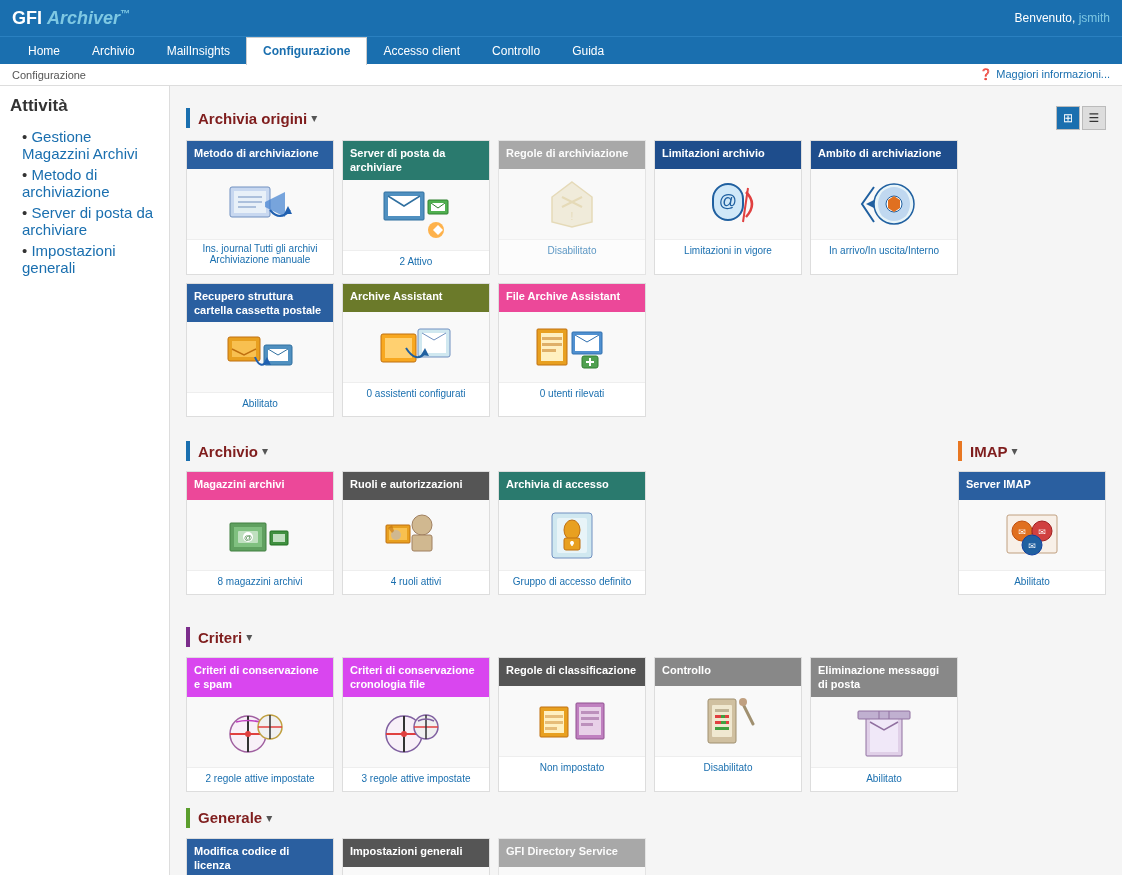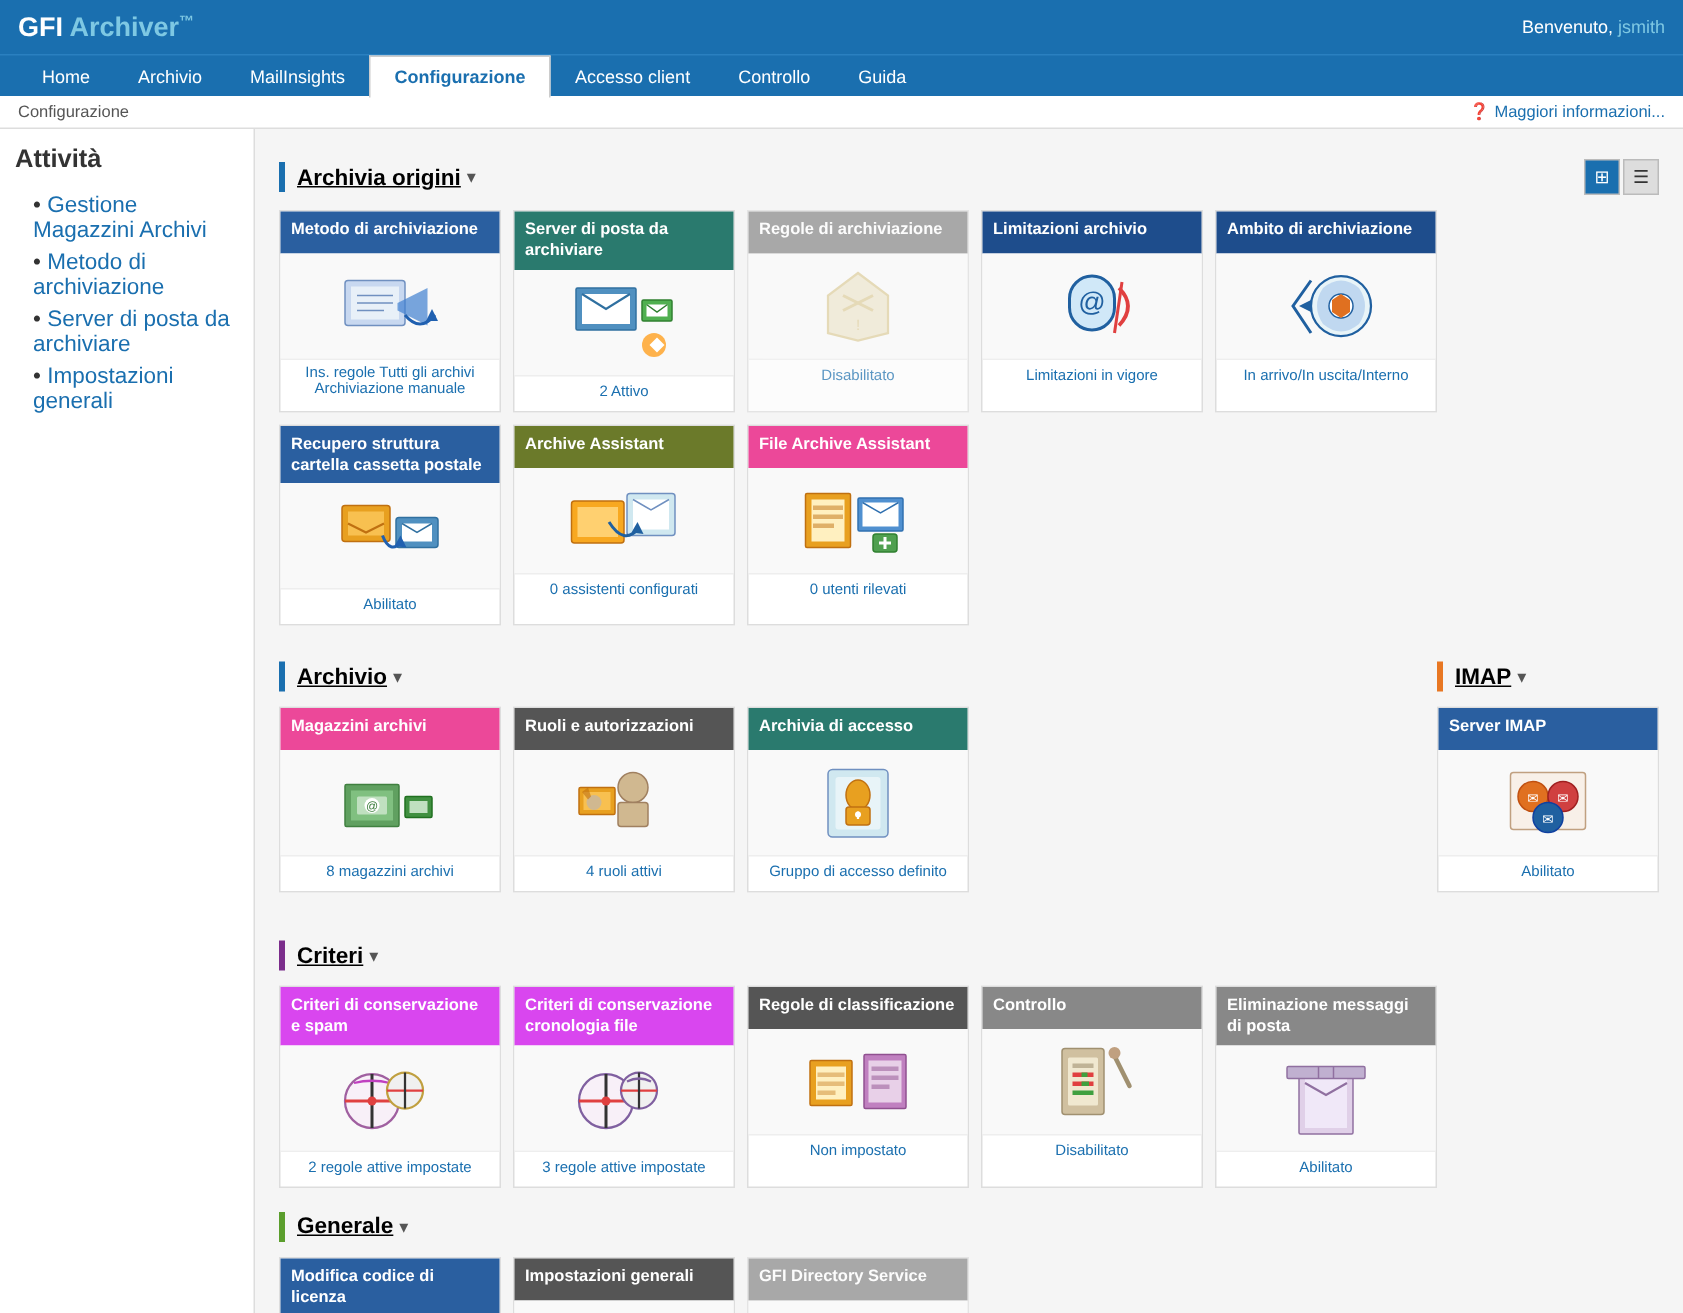--- a/index.html
+++ b/index.html
@@ -1,21 +1,21 @@
 <!DOCTYPE html>
 <html><head>
   <meta charset="utf-8">
   <style>
     * { box-sizing: border-box; margin: 0; padding: 0; }
     body { font-family: Arial, sans-serif; font-size: 12px; background: #f0f0f0; color: #333; }
 
     
     .header { background: #1a6faf; height: 36px; display: flex; align-items: center; padding: 0 12px; }
     .header-logo { color: white; font-size: 18px; font-weight: bold; }
-    .header-logo span { color: #7ec8e3; }
+    .header-logo span { color: #7ec8e3; font-style: italic; }
     .header-logo sup { color: #7ec8e3; font-size: 10px; }
     .header-welcome { margin-left: auto; color: white; font-size: 12px; }
     .header-welcome a { color: #7ec8e3; text-decoration: none; }
 
     
     .nav { background: #1a6faf; display: flex; align-items: flex-end; padding: 0 0 0 12px; border-top: 1px solid #2a80c0; }
     .nav-item { color: white; padding: 6px 16px; font-size: 12px; cursor: pointer; text-decoration: none; display: block; }
     .nav-item.active { background: white; color: #1a6faf; font-weight: bold; border-top: 1px solid #ccc; border-left: 1px solid #ccc; border-right: 1px solid #ccc; margin-bottom: -1px; padding-bottom: 7px; }
 
     
@@ -32,21 +32,21 @@
 
     
     .content { flex: 1; padding: 12px 16px; background: #f5f5f5; }
 
     
     .section-header { display: flex; align-items: center; margin-bottom: 10px; margin-top: 8px; }
     .section-bar { width: 4px; height: 20px; background: #1a6faf; margin-right: 8px; }
     .section-bar.orange { background: #e87722; }
     .section-bar.purple { background: #7b2d8b; }
     .section-bar.green { background: #5b9e2d; }
-    .section-title { font-size: 15px; font-weight: bold; color: #000000; text-decoration: underline; }
+    .section-title { font-size: 15px; font-weight: bold; color: #7f1d1d; }
     .section-arrow { font-size: 12px; color: #555; margin-left: 4px; }
     .view-buttons { margin-left: auto; display: flex; gap: 2px; }
     .view-btn { width: 24px; height: 24px; background: #ddd; border: 1px solid #bbb; cursor: pointer; display: flex; align-items: center; justify-content: center; font-size: 12px; }
     .view-btn.active { background: #1a6faf; color: white; }
 
     
     .tile-grid { display: flex; flex-wrap: wrap; gap: 8px; margin-bottom: 16px; }
 
     
     .tile { width: 148px; background: white; border: 1px solid #ddd; cursor: pointer; }
@@ -132,21 +132,21 @@
             <rect x="14" y="19" width="32" height="22" fill="#e8f0f8"></rect>
             <line x1="18" y1="25" x2="42" y2="25" stroke="#7090c0" stroke-width="1"></line>
             <line x1="18" y1="30" x2="42" y2="30" stroke="#7090c0" stroke-width="1"></line>
             <line x1="18" y1="35" x2="36" y2="35" stroke="#7090c0" stroke-width="1"></line>
             <path d="M45 30 L65 20 L65 45 L45 35 Z" fill="#4080d0" opacity="0.7"></path>
             <path d="M50 38 Q60 50 70 38" fill="none" stroke="#2060b0" stroke-width="2"></path>
             <polygon points="68,34 72,42 64,42" fill="#2060b0"></polygon>
           </svg>
         </div>
         <div class="tile-status multi-line">
-          <span>Ins. regole Tutti gli archivi</span>
+          <span>Ins. journal Tutti gli archivi</span>
           <span>Archiviazione manuale</span>
         </div>
       </div>
 
       <div class="tile">
         <div class="tile-header teal">Server di posta da archiviare</div>
         <div class="tile-icon">
           <svg viewBox="0 0 80 65" xmlns="http://www.w3.org/2000/svg">
             <rect x="8" y="10" width="40" height="28" rx="1" fill="#5090c0" stroke="#3070a0"></rect>
             <rect x="12" y="14" width="32" height="20" fill="white"></rect>

